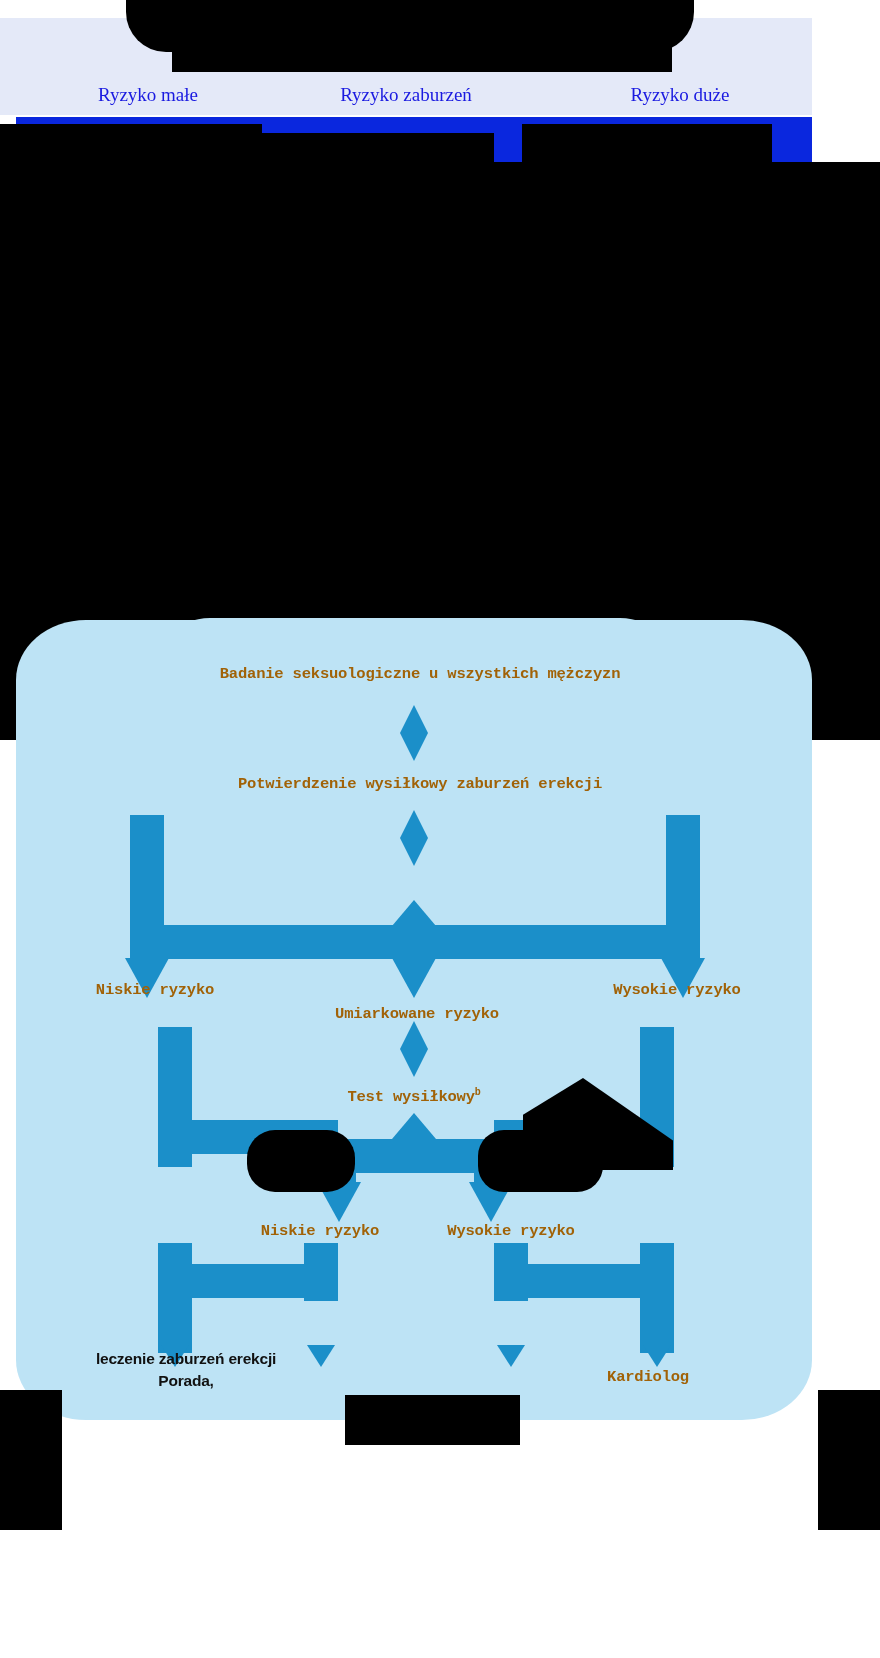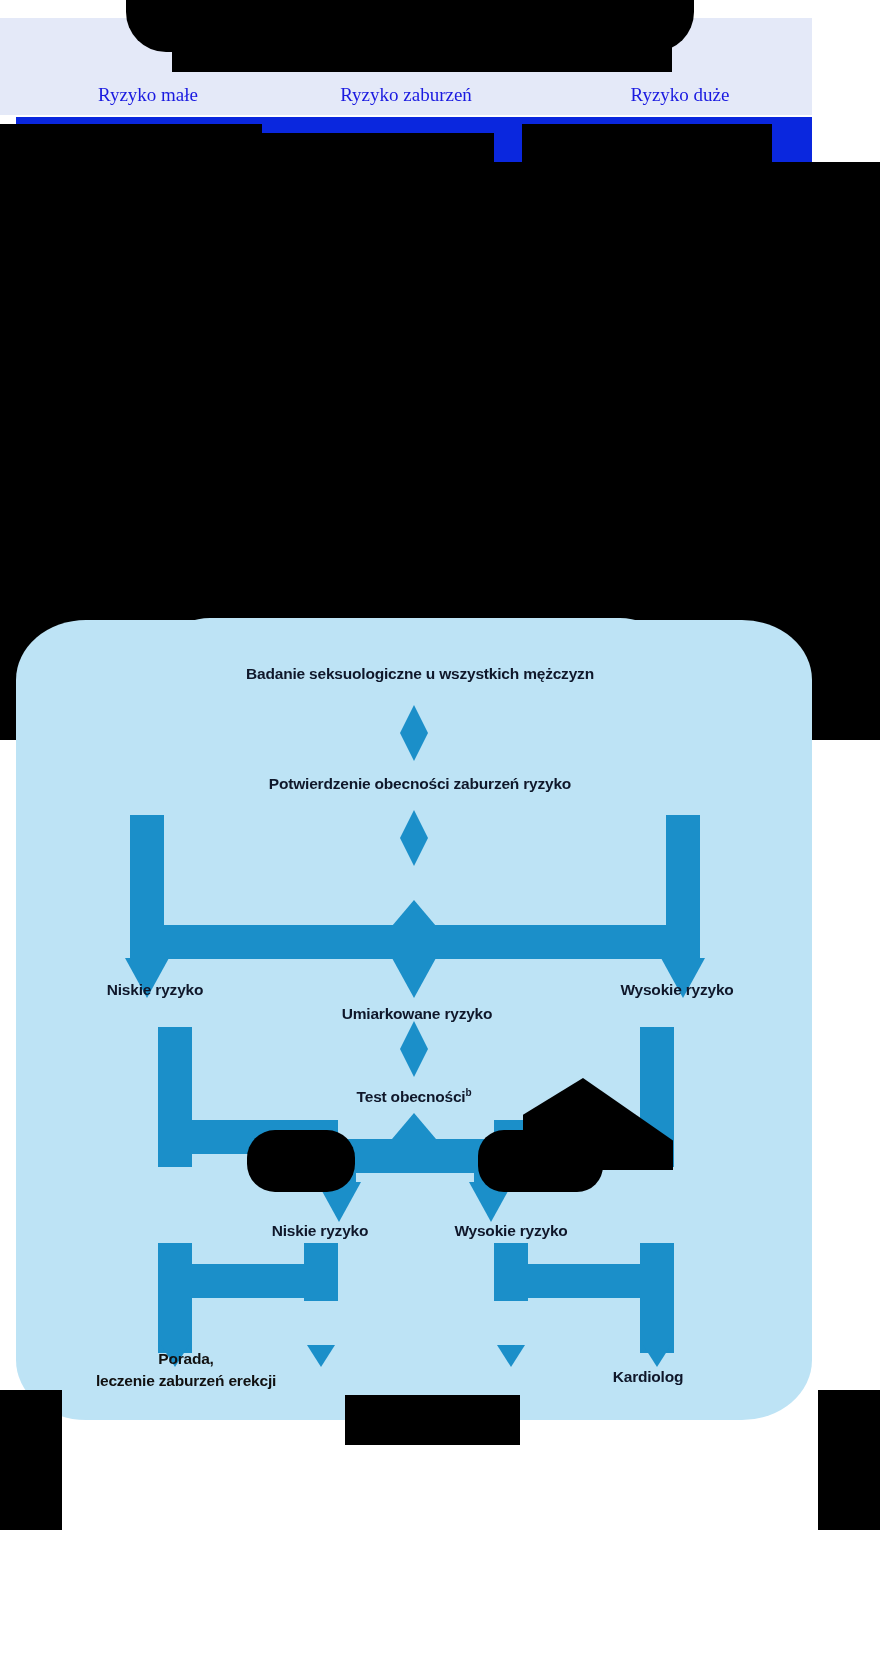--- a/index.html
+++ b/index.html
@@ -67,24 +67,24 @@
     width: 530px;
     height: 120px;
     background: #bde3f5;
     border-top-left-radius: 60px;
     border-top-right-radius: 60px;
   }
 
   
   .node {
     position: absolute;
-    font-family: Liberation Sans, sans-serif;
+    font-family: Liberation Mono, monospace;
     font-weight: bold;
     font-size: 15.5px;
-    color: #0f172a;
+    color: #a16207;
     white-space: nowrap;
     transform: translateX(-50%);
     letter-spacing: -0.2px;
   }
   .node sup {
     font-size: 10px;
     vertical-align: super;
   }
   .node-multiline {
     position: absolute;
@@ -172,39 +172,39 @@
   <div class="redaction" style="left:0px; top:162px; width:880px; height:560px;"></div>
   <div class="redaction" style="left:0px; top:700px; width:152px; height:40px;"></div>
   <div class="redaction" style="left:700px; top:700px; width:180px; height:40px;"></div>
 
   <div class="panel-top-notch"></div>
   <div class="panel"></div>
 
   <div class="node" style="left:420px; top:665px;">Badanie seksuologiczne u wszystkich mężczyzn</div>
   <div class="diamond" style="left:414px; top:705px;"></div>
 
-  <div class="node" style="left:420px; top:775px;">Potwierdzenie obecności zaburzeń ryzyko</div>
+  <div class="node" style="left:420px; top:775px;">Potwierdzenie wysiłkowy zaburzeń erekcji</div>
   <div class="diamond" style="left:414px; top:810px;"></div>
 
 
   <div class="chev-up" style="left:414px; top:900px;"></div>
   <div class="hbar" style="left:130px; top:925px; width:570px;"></div>
   <div class="vbar" style="left:130px; top:815px; height:115px;"></div>
   <div class="vbar" style="left:666px; top:815px; height:115px;"></div>
   <div class="chev-down" style="left:147px; top:958px;"></div>
   <div class="chev-down" style="left:414px; top:958px;"></div>
   <div class="chev-down" style="left:683px; top:958px;"></div>
 
   <div class="node" style="left:155px; top:981px;">Niskie ryzyko</div>
   <div class="node" style="left:417px; top:1005px;">Umiarkowane ryzyko</div>
   <div class="node" style="left:677px; top:981px;">Wysokie ryzyko</div>
 
   <div class="diamond" style="left:414px; top:1021px;"></div>
   <div class="node" style="left:414px; top:1087px;">
-    <span>Test obecności</span><sup>b</sup>
+    <span>Test wysiłkowy</span><sup>b</sup>
   </div>
 
   <div class="chev-up" style="left:414px; top:1113px;"></div>
   <div class="hbar" style="left:322px; top:1139px; width:186px;"></div>
   <div class="vbar" style="left:322px; top:1139px; height:52px;"></div>
   <div class="vbar" style="left:474px; top:1139px; height:52px;"></div>
   <div class="chev-down" style="left:339px; top:1182px;"></div>
   <div class="chev-down" style="left:491px; top:1182px;"></div>
 
   <div class="node" style="left:320px; top:1222px;">Niskie ryzyko</div>
@@ -222,22 +222,22 @@
   <div class="elbow" style="left:640px; top:1027px; width:34px; height:140px;"></div>
   <div class="elbow" style="left:494px; top:1120px; width:180px; height:34px;"></div>
 
   <div class="elbow" style="left:640px; top:1243px; width:34px; height:110px;"></div>
   <div class="elbow" style="left:494px; top:1264px; width:180px; height:34px;"></div>
   <div class="elbow" style="left:494px; top:1243px; width:34px; height:58px;"></div>
   <div class="arrow-down" style="left:657px; top:1345px;"></div>
   <div class="arrow-down" style="left:511px; top:1345px;"></div>
 
   <div class="node-multiline" style="left:186px; top:1348px; width:300px;">
+    <div>leczenie zaburzeń erekcji</div>
     <div>Porada,</div>
-    <div>leczenie zaburzeń erekcji</div>
   </div>
   <div class="node" style="left:648px; top:1368px;">Kardiolog</div>
 
   <div class="redaction" style="left:247px; top:1130px; width:108px; height:62px; border-radius:28px;"></div>
   <div class="redaction" style="left:478px; top:1130px; width:125px; height:62px; border-radius:26px;"></div>
   <div class="redaction" style="left:523px; top:1078px; width:150px; height:92px; clip-path: polygon(40% 0, 100% 68%, 100% 100%, 0 100%, 0 40%);"></div>
 
   <div class="redaction" style="left:345px; top:1395px; width:175px; height:50px;"></div>
 
   <div class="redaction" style="left:0px; top:1390px; width:62px; height:250px;"></div>

